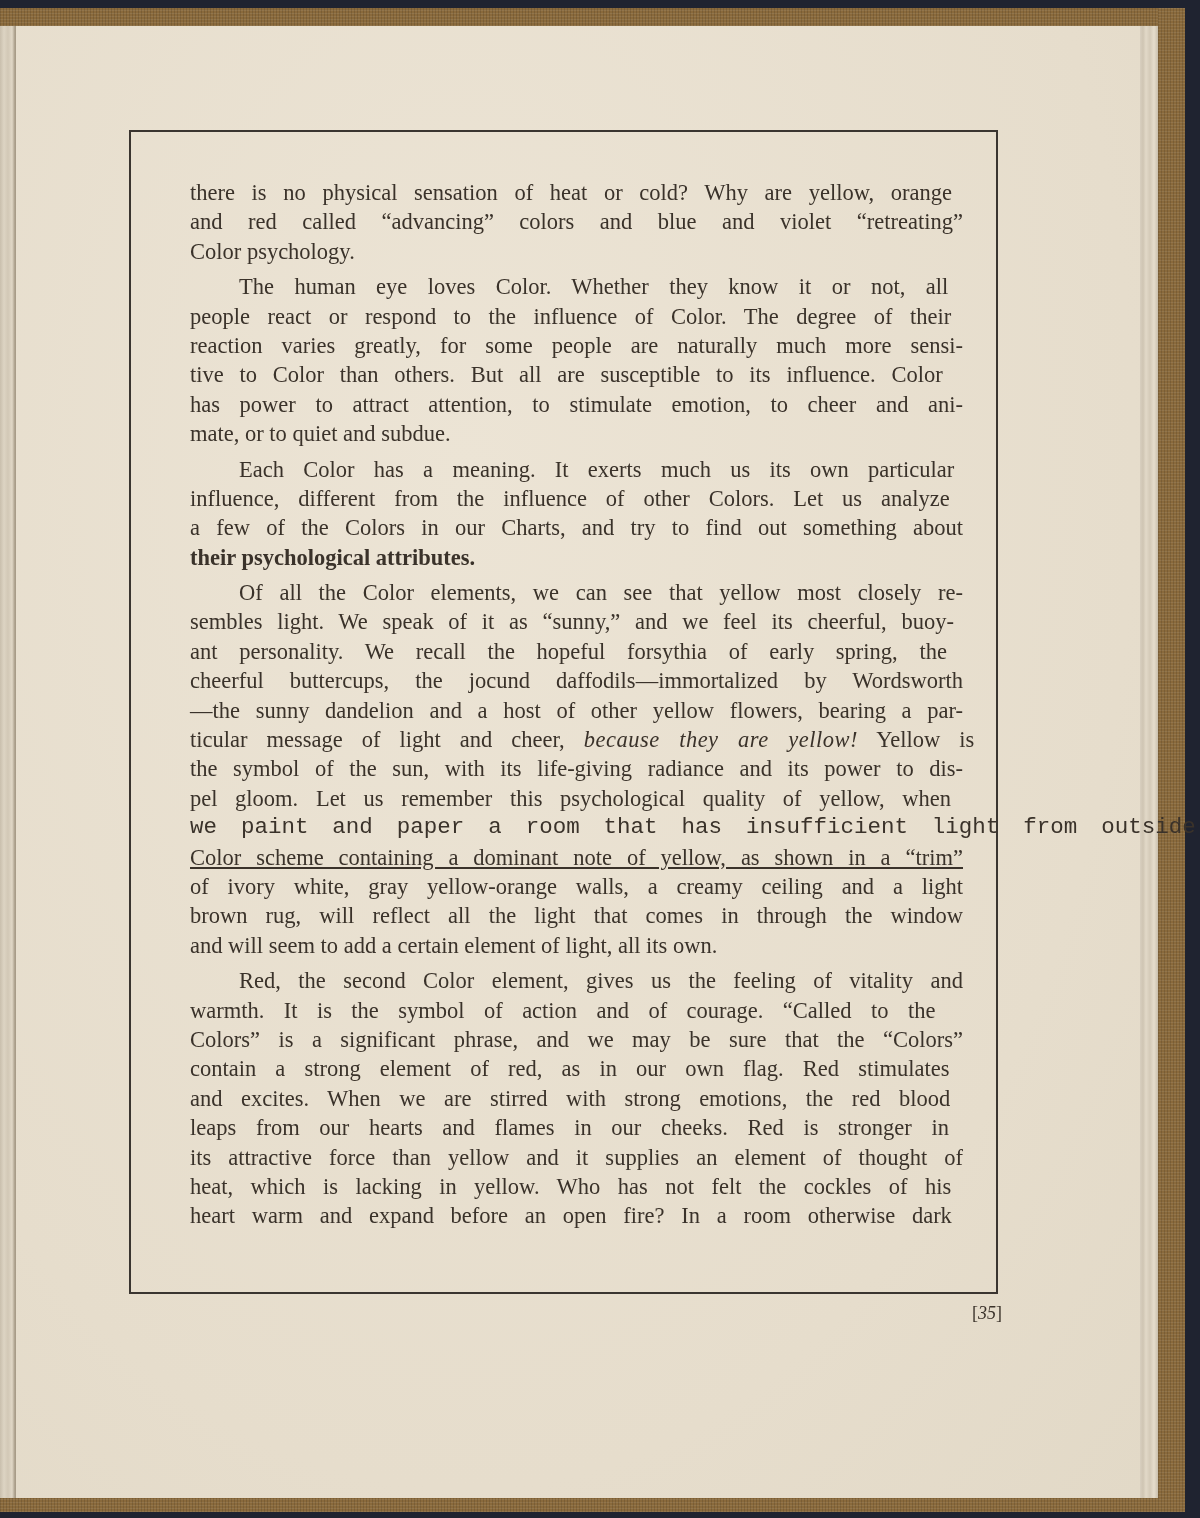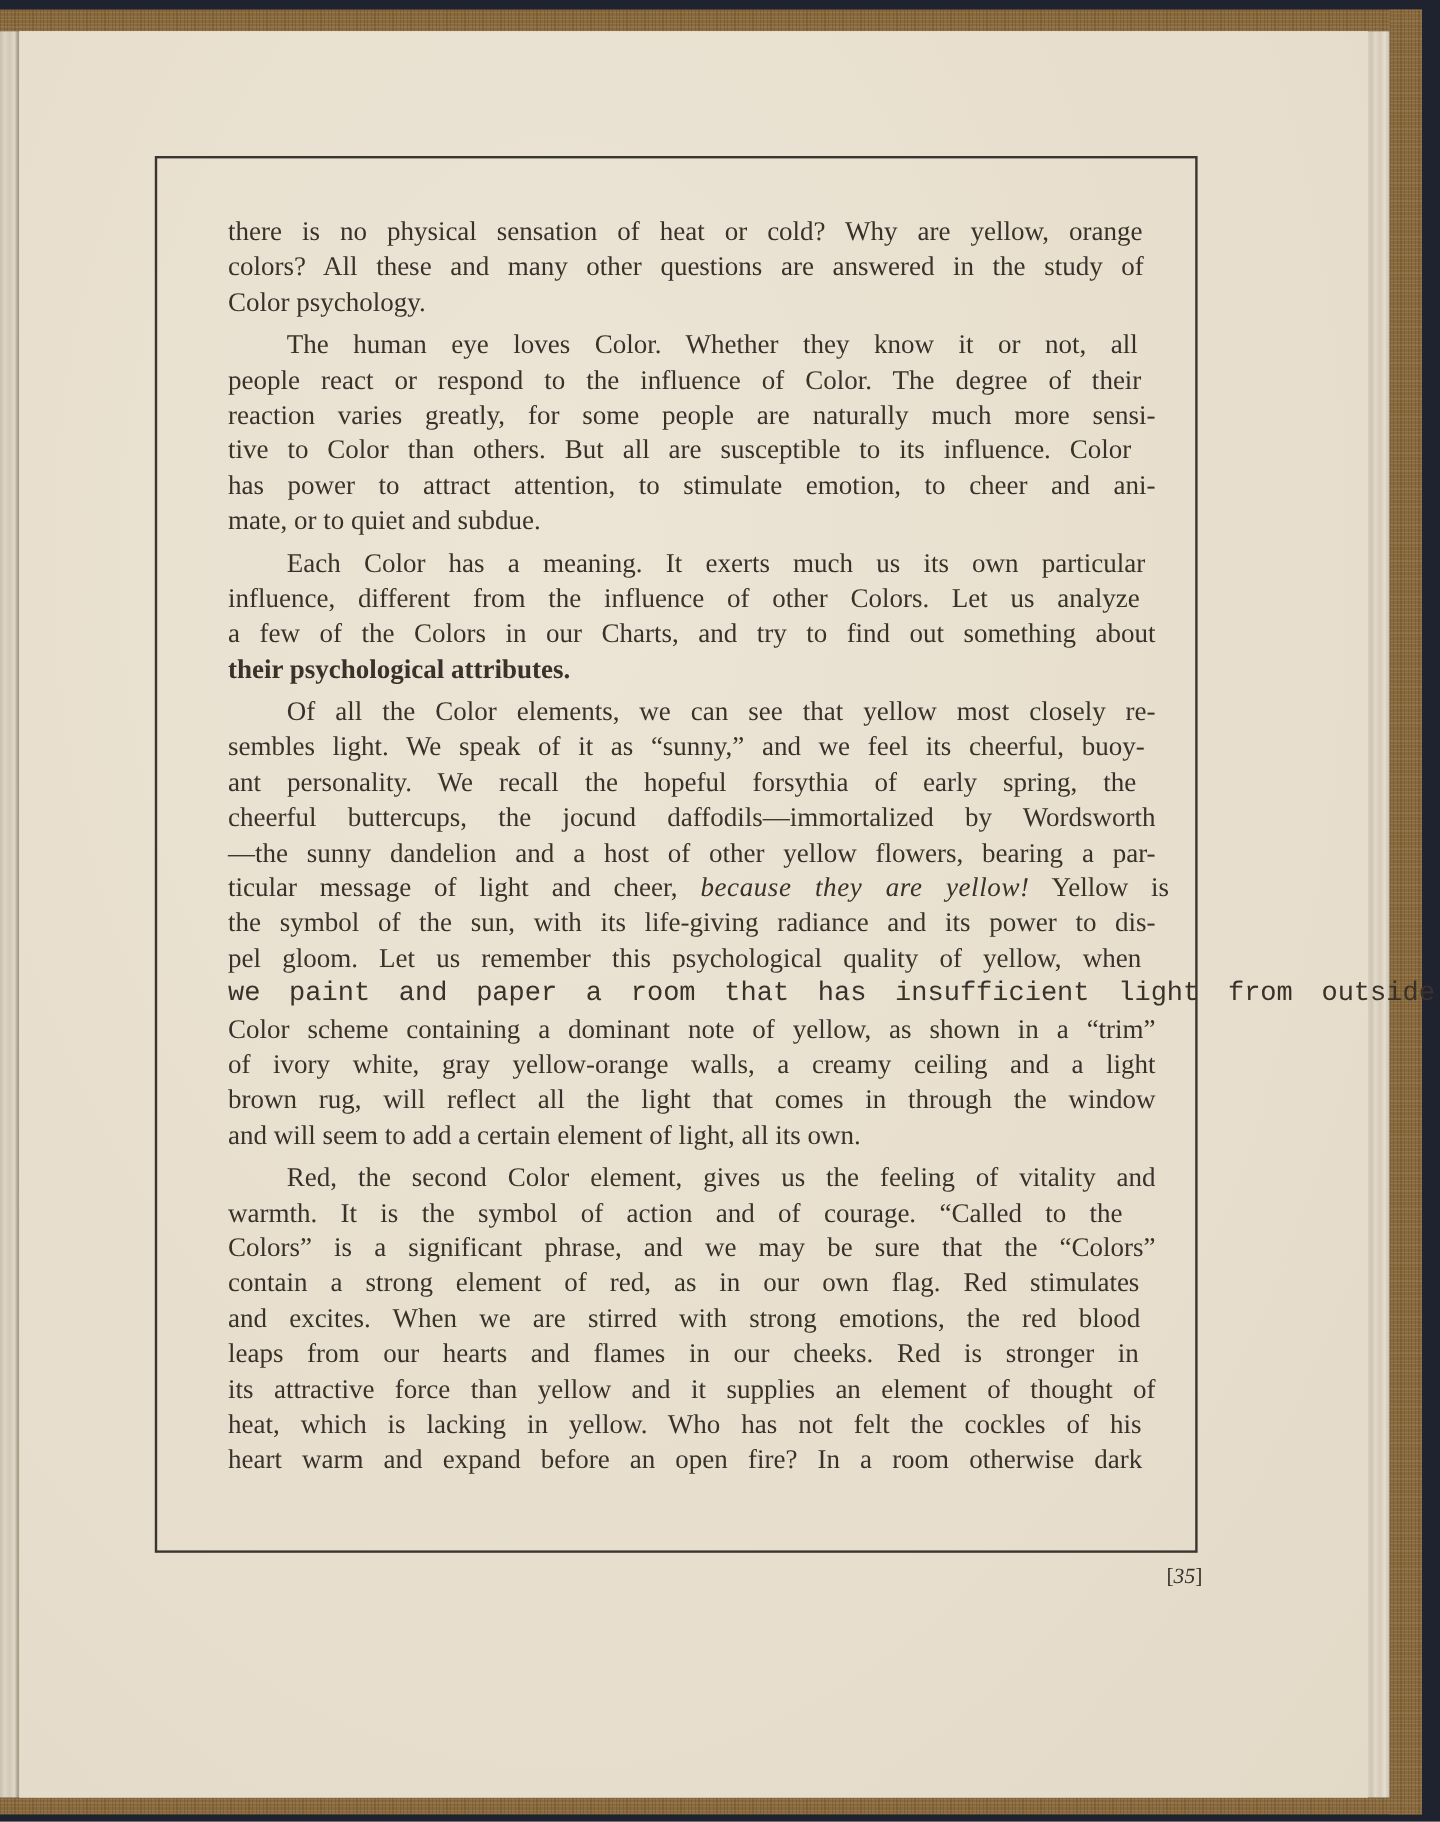--- a/index.html
+++ b/index.html
@@ -65,21 +65,21 @@
 <div class="page-edges"></div>
 <div class="left-edge"></div>
 
 <div class="page"></div>
 <div class="frame"></div>
 
 <div class="text-block">
 
   <div class="para">
     <span class="line" style="white-space: nowrap; display: block; text-align: left; text-align-last: left; word-spacing: 11.0156px;">there is no physical sensation of heat or cold?  Why are yellow, orange</span>
-    <span class="line" style="white-space: nowrap; display: block; text-align: left; text-align-last: left; word-spacing: 9.85817px;">colors?  All these and many other questions are answered in the study of</span>
+    <span class="line" style="white-space: nowrap; display: block; text-align: left; text-align-last: left; word-spacing: 19.8767px;">and red called “advancing” colors and blue and violet “retreating”</span>
     <span class="line last" style="white-space: nowrap; display: block; text-align: left; text-align-last: left;">Color psychology.</span>
   </div>
 
   <div class="para">
     <span class="line indent" style="white-space: nowrap; display: block; text-align: center; text-align-last: left; word-spacing: 14.8047px;">The human eye loves Color.  Whether they know it or not, all</span>
     <span class="line" style="white-space: nowrap; display: block; text-align: left; text-align-last: left; word-spacing: 11.8666px;">people react or respond to the influence of Color.  The degree of their</span>
     <span class="line" style="white-space: nowrap; display: block; text-align: left; text-align-last: left; word-spacing: 13.4078px;">reaction varies greatly, for some people are naturally much more sensi-</span>
     <span class="line" style="white-space: nowrap; display: block; text-align: left; text-align-last: left; word-spacing: 10.1339px;">tive to Color than others.  But all are susceptible to its influence.  Color</span>
     <span class="line" style="white-space: nowrap; display: block; text-align: left; text-align-last: left; word-spacing: 13.983px;">has power to attract attention, to stimulate emotion, to cheer and ani-</span>
     <span class="line last" style="white-space: nowrap; display: block; text-align: left; text-align-last: left;">mate, or to quiet and subdue.</span>
@@ -95,21 +95,21 @@
   <div class="para">
     <span class="line indent" style="white-space: nowrap; display: block; text-align: left; text-align-last: left; word-spacing: 11.0247px;">Of all the Color elements, we can see that yellow most closely re-</span>
     <span class="line" style="white-space: nowrap; display: block; text-align: left; text-align-last: left; word-spacing: 9.06138px;">sembles light.  We speak of it as “sunny,” and we feel its cheerful, buoy-</span>
     <span class="line" style="white-space: nowrap; display: block; text-align: left; text-align-last: left; word-spacing: 16.0795px;">ant personality.  We recall the hopeful forsythia of early spring, the</span>
     <span class="line" style="white-space: nowrap; display: block; text-align: left; text-align-last: left; word-spacing: 20.4453px;">cheerful buttercups, the jocund daffodils—immortalized by Wordsworth</span>
     <span class="line" style="white-space: nowrap; display: block; text-align: left; text-align-last: left; word-spacing: 10.0417px;">—the sunny dandelion and a host of other yellow flowers, bearing a par-</span>
     <span class="line" style="white-space: nowrap; display: block; text-align: left; text-align-last: left; word-spacing: 13.3821px;"><span>ticular message of light and cheer, </span><span class="ital">because they are yellow!</span><span> Yellow is</span></span>
     <span class="line" style="white-space: nowrap; display: block; text-align: left; text-align-last: left; word-spacing: 9.95072px;">the symbol of the sun, with its life-giving radiance and its power to dis-</span>
     <span class="line" style="white-space: nowrap; display: block; text-align: left; text-align-last: left; word-spacing: 12.0085px;">pel gloom.  Let us remember this psychological quality of yellow, when</span>
     <span class="line" style="white-space: nowrap; display: block; text-align: left; text-align-last: left; word-spacing: 10.4171px; font-family: Liberation Mono, monospace;">we paint and paper a room that has insufficient light from outside.  Any</span>
-    <span class="line" style="white-space: nowrap; display: block; text-align: right; text-align-last: left; word-spacing: 9.29036px;">Color scheme containing a dominant note of yellow, as shown in a “trim”</span>
+    <span class="line" style="white-space: nowrap; display: block; text-align: right; text-align-last: left; word-spacing: 9.29036px; text-decoration: underline;">Color scheme containing a dominant note of yellow, as shown in a “trim”</span>
     <span class="line" style="white-space: nowrap; display: block; text-align: left; text-align-last: left; word-spacing: 13.1889px;">of ivory white, gray yellow-orange walls, a creamy ceiling and a light</span>
     <span class="line" style="white-space: nowrap; display: block; text-align: left; text-align-last: left; word-spacing: 12.5px;">brown rug, will reflect all the light that comes in through the window</span>
     <span class="line last" style="white-space: nowrap; display: block; text-align: left; text-align-last: left;">and will seem to add a certain element of light, all its own.</span>
   </div>
 
   <div class="para">
     <span class="line indent" style="white-space: nowrap; display: block; text-align: left; text-align-last: left; word-spacing: 11.7969px;">Red, the second Color element, gives us the feeling of vitality and</span>
     <span class="line" style="white-space: nowrap; display: block; text-align: left; text-align-last: left; word-spacing: 13.7969px;">warmth.  It is the symbol of action and of courage.  “Called to the</span>
     <span class="line" style="white-space: nowrap; display: block; text-align: left; text-align-last: left; word-spacing: 12.8164px;">Colors” is a significant phrase, and we may be sure that the “Colors”</span>
     <span class="line" style="white-space: nowrap; display: block; text-align: left; text-align-last: left; word-spacing: 13.5108px;">contain a strong element of red, as in our own flag.  Red stimulates</span>

